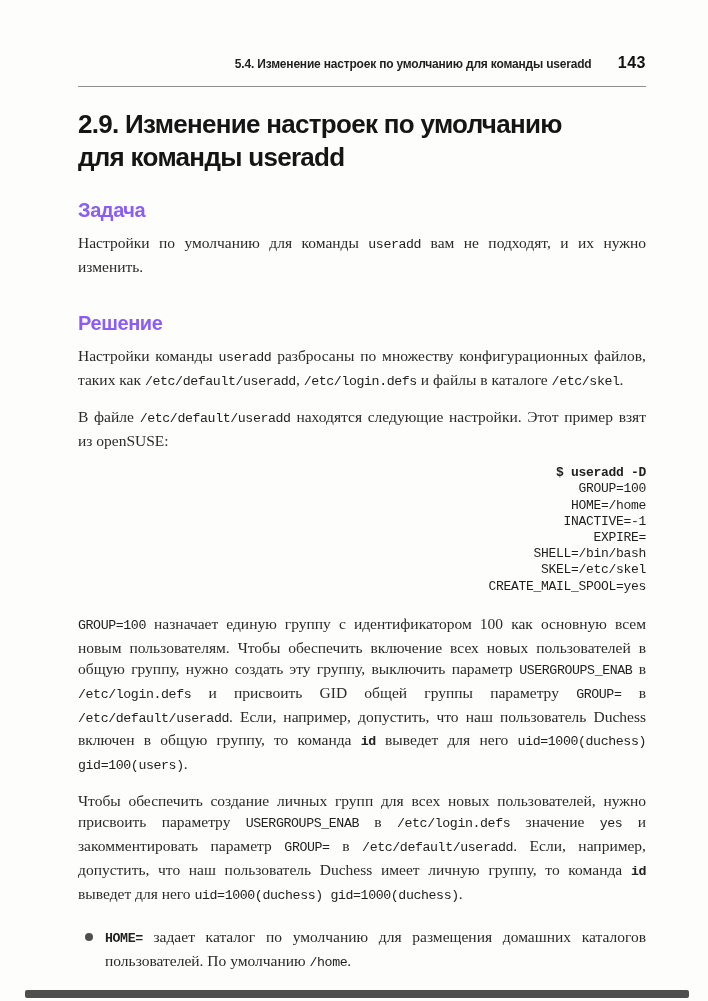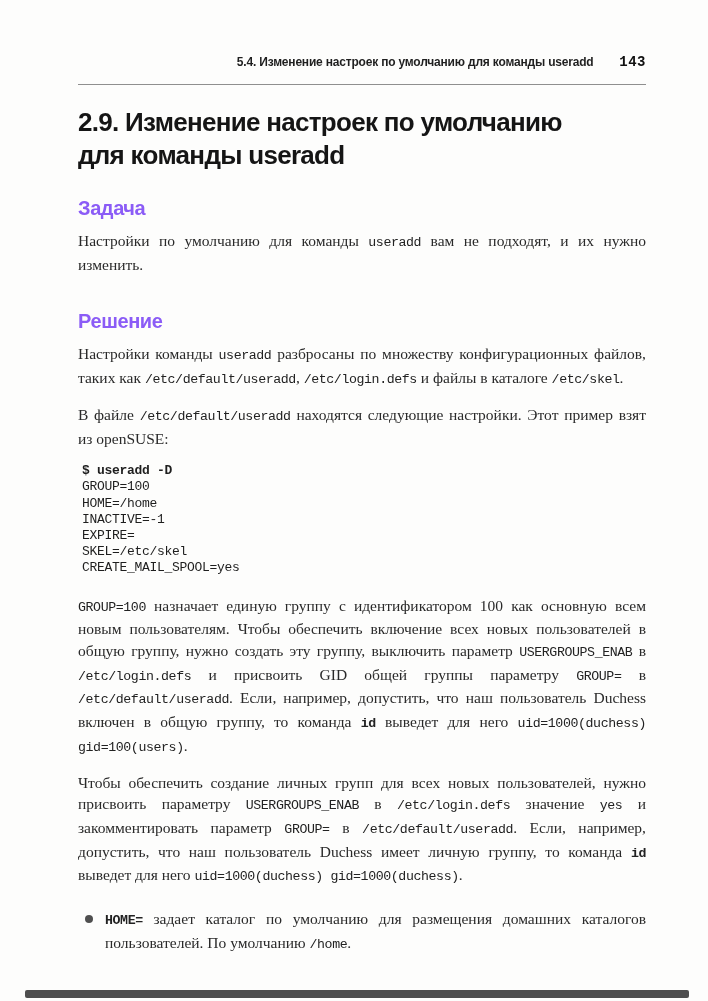--- a/index.html
+++ b/index.html
@@ -24,25 +24,24 @@
     font-family:"Liberation Sans",sans-serif;
   }
   .running-title{
     font-size:12.5px;
     letter-spacing:-0.2px;
     color:#1f1f1f;
     font-weight:600;
     transform:scaleX(0.96);transform-origin:right center;
   }
   .page-number{
-    font-size:14px;
+    font-size:16px;
     font-weight:bold;
     color:#111;
     letter-spacing:0.5px;
-    font-family:Liberation Mono, monospace;
   }
   .header-rule{
     height:0;
     border-bottom:1.6px solid #8f8f8f;
     margin-top:14px;
   }
   
   .doc-title{
     margin:21px 0 0 0;
     font-family:"Liberation Sans",sans-serif;
@@ -80,20 +79,21 @@
   .b{font-weight:bold;}
   
   .code-block{
     margin:14px 0 18px 4px;
     font-family:"Liberation Mono",monospace;
     font-size:13px;
     line-height:16.2px;
     color:#1e1e1e;
     letter-spacing:-0.3px;
     white-space:pre;
+    text-align:right;
   }
   .code-line{min-height:16.2px;}
   
   .bullet-list{margin:12px 0 0 0;}
   .bullet-item{
     display:flex;
     margin-top:20px;
   }
   .bullet-dot{
     flex:0 0 auto;
@@ -138,21 +138,21 @@
     <h2 class="h-section">Задача</h2>
 
     <p class="body"><span>Настройки по умолчанию для команды </span><span class="mono">useradd</span><span> вам не подходят, и их нужно изменить.</span></p>
 
     <h2 class="h-section solution">Решение</h2>
 
     <p class="body"><span>Настройки команды </span><span class="mono">useradd</span><span> разбросаны по множеству конфигурационных файлов, таких как </span><span class="mono">/etc/default/useradd</span><span>, </span><span class="mono">/etc/login.defs</span><span> и файлы в каталоге </span><span class="mono">/etc/skel</span><span>.</span></p>
 
     <p class="body spaced"><span>В файле </span><span class="mono">/etc/default/useradd</span><span> находятся следующие настройки. Этот пример взят из openSUSE:</span></p>
 
-    <div class="code-block"><div class="code-line b">$ useradd -D</div><div class="code-line">GROUP=100</div><div class="code-line">HOME=/home</div><div class="code-line">INACTIVE=-1</div><div class="code-line">EXPIRE=</div><div class="code-line">SKEL=/etc/skel</div><div class="code-line">CREATE_MAIL_SPOOL=yes</div></div>
+    <div class="code-block"><div class="code-line b">$ useradd -D</div><div class="code-line">GROUP=100</div><div class="code-line">HOME=/home</div><div class="code-line">INACTIVE=-1</div><div class="code-line">EXPIRE=</div><div class="code-line">SHELL=/bin/bash</div><div class="code-line">SKEL=/etc/skel</div><div class="code-line">CREATE_MAIL_SPOOL=yes</div></div>
 
     <p class="body"><span class="mono">GROUP=100</span><span> назначает единую группу с идентификатором 100 как основную всем новым пользователям. Чтобы обеспечить включение всех новых пользователей в общую группу, нужно создать эту группу, выключить параметр </span><span class="mono">USERGROUPS_ENAB</span><span> в </span><span class="mono">/etc/login.defs</span><span> и присвоить GID общей группы параметру </span><span class="mono">GROUP=</span><span> в </span><span class="mono">/etc/default/useradd</span><span>. Если, например, допустить, что наш пользователь Duchess включен в общую группу, то команда </span><span class="mono b">id</span><span> выведет для него </span><span class="mono">uid=1000(duchess) gid=100(users)</span><span>.</span></p>
 
     <p class="body spaced"><span>Чтобы обеспечить создание личных групп для всех новых пользователей, нужно присвоить параметру </span><span class="mono">USERGROUPS_ENAB</span><span> в </span><span class="mono">/etc/login.defs</span><span> значение </span><span class="mono">yes</span><span> и закомментировать параметр </span><span class="mono">GROUP=</span><span> в </span><span class="mono">/etc/default/useradd</span><span>. Если, например, допустить, что наш пользователь Duchess имеет личную группу, то команда </span><span class="mono b">id</span><span> выведет для него </span><span class="mono">uid=1000(duchess) gid=1000(duchess)</span><span>.</span></p>
 
     <div class="bullet-list">
       <div class="bullet-item">
         <span class="bullet-dot"></span>
         <span class="bullet-text"><span class="mono b">HOME=</span><span> задает каталог по умолчанию для размещения домашних каталогов пользователей. По умолчанию </span><span class="mono">/home</span><span>.</span></span>
       </div>

